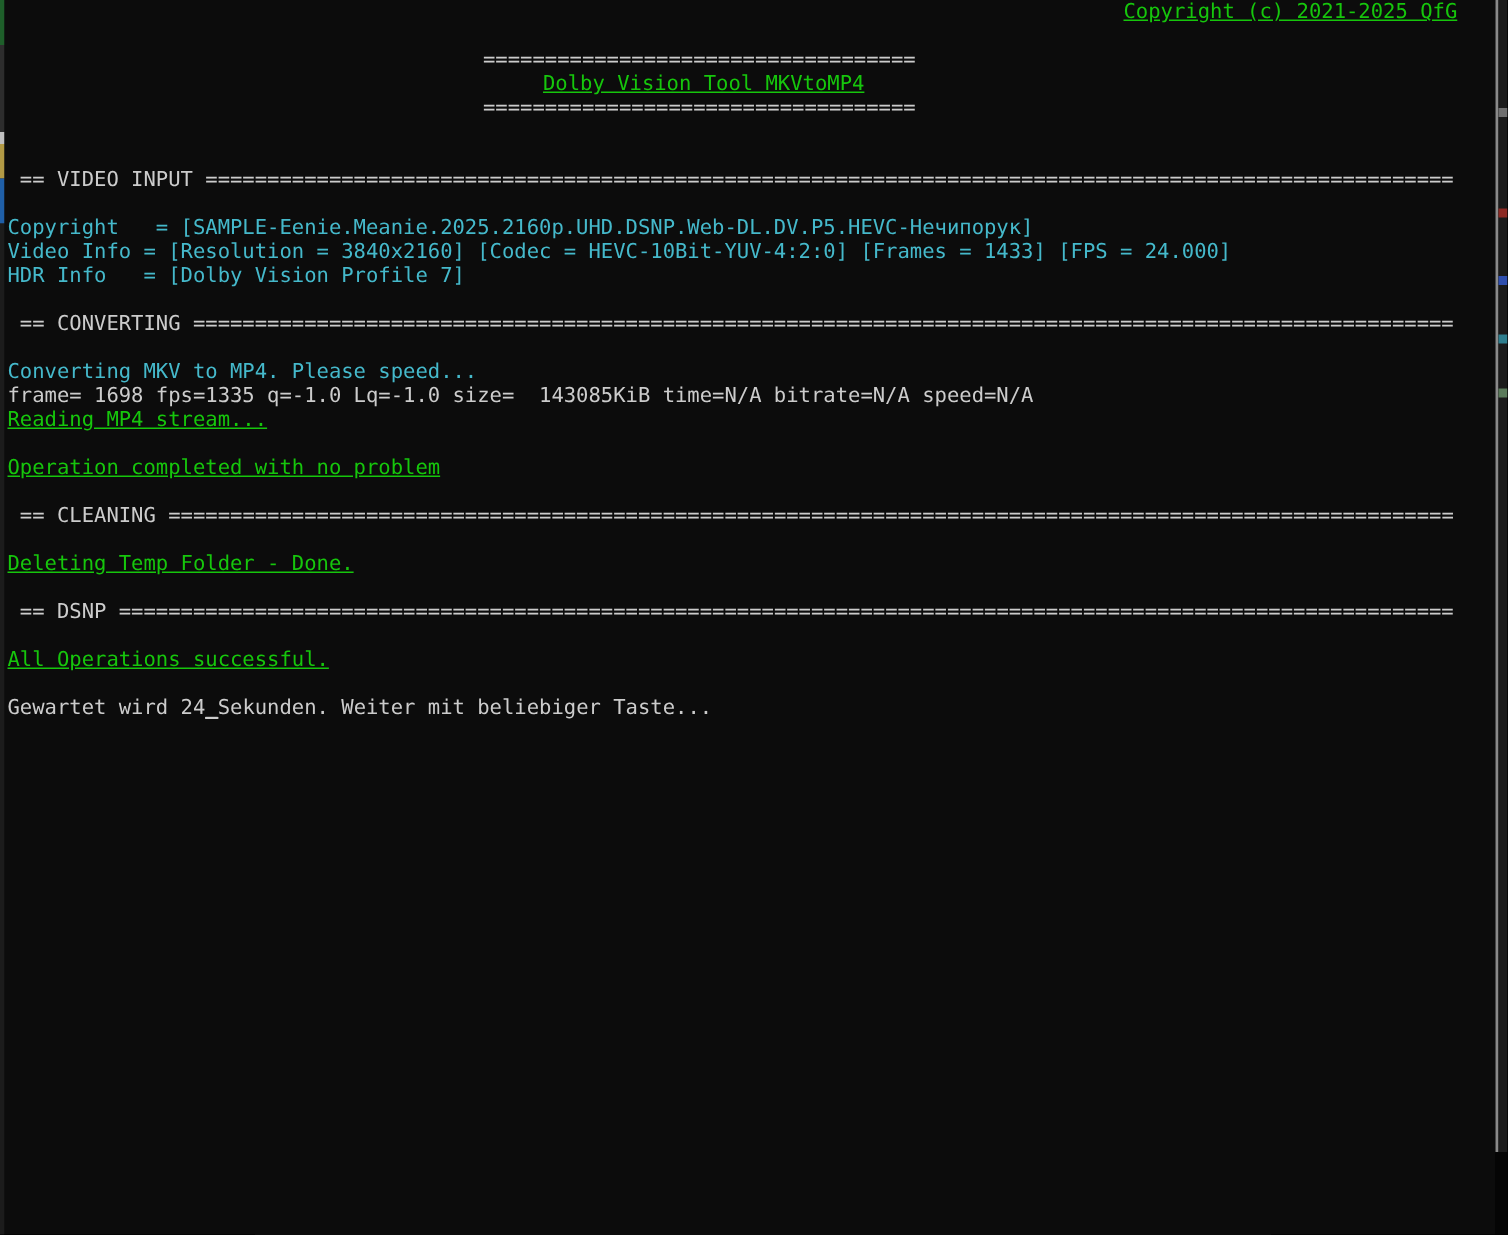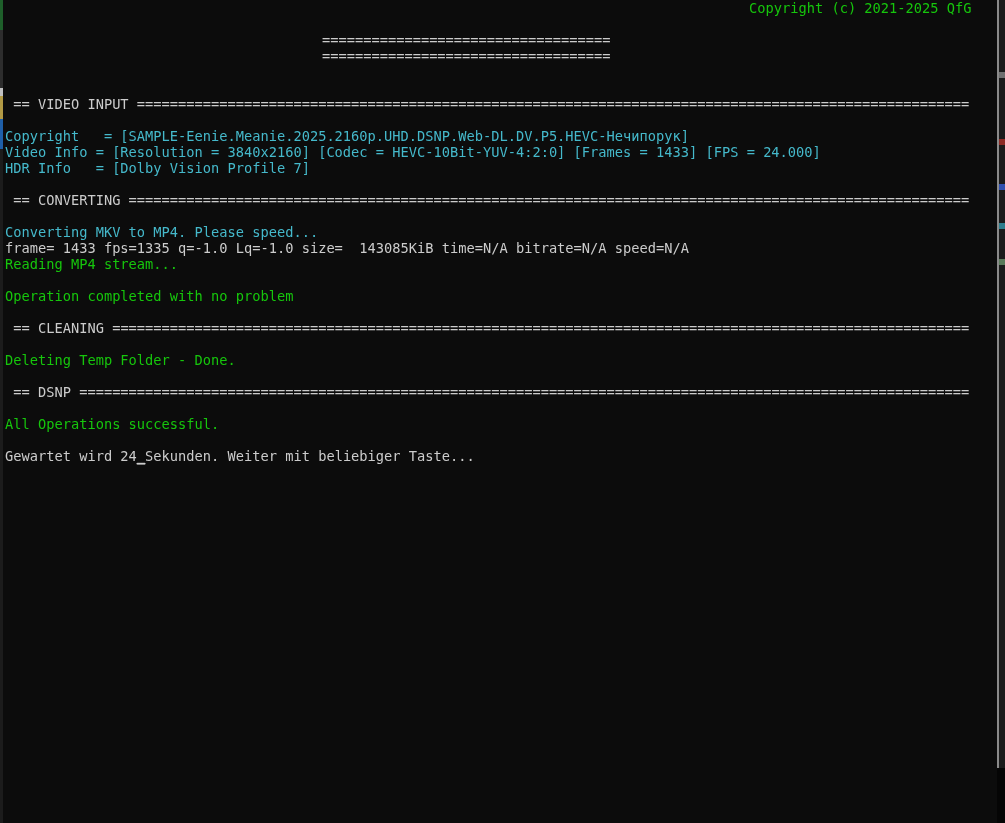--- a/index.html
+++ b/index.html
@@ -35,21 +35,21 @@
   .terminal {
     position: absolute; left: 3px; top: 0; width: 994px; height: 823px;
     background: var(--bg);
     color: var(--fg);
     font-size: 13.7px;
     line-height: 16px;
     padding-left: 2px;
     cursor: text;
   }
   .row { height: 16px; white-space: pre; }
-  .c-green { color: var(--green); }
+  .c-green { color: var(--green); text-decoration: underline; }
   .c-cyan  { color: var(--cyan); }
   .c-fg    { color: var(--fg); }
 
   .row-top { position: relative; }
   .topbar-right { position: absolute; left: 744px; top: 0; }
 
   .banner-rule  { padding-left: 317px; }
   .banner-title { padding-left: 357px; }
 
   .cursor {
@@ -88,41 +88,42 @@
 
   <div class="terminal">
 
     <div class="row row-top">
       <span class="c-green topbar-right">Copyright (c) 2021-2025 QfG</span>
     </div>
 
     <div class="row"></div>
 
     <div class="row banner-rule c-fg">===================================</div>
+    <div class="row banner-title c-green">Dolby Vision Tool MKVtoMP4</div>
     <div class="row banner-rule c-fg">===================================</div>
 
     <div class="row"></div>
     <div class="row"></div>
 
     <div class="row c-fg"><span> == VIDEO INPUT </span><span>=====================================================================================================</span></div>
 
     <div class="row"></div>
 
     <div class="row c-cyan">Copyright   = [SAMPLE-Eenie.Meanie.2025.2160p.UHD.DSNP.Web-DL.DV.P5.HEVC-Нечипорук]</div>
     <div class="row c-cyan">Video Info = [Resolution = 3840x2160] [Codec = HEVC-10Bit-YUV-4:2:0] [Frames = 1433] [FPS = 24.000]</div>
     <div class="row c-cyan">HDR Info   = [Dolby Vision Profile 7]</div>
 
     <div class="row"></div>
 
     <div class="row c-fg"><span> == CONVERTING </span><span>======================================================================================================</span></div>
 
     <div class="row"></div>
 
     <div class="row c-cyan">Converting MKV to MP4. Please speed...</div>
-    <div class="row c-fg">frame= 1433 fps=1335 q=-1.0 Lq=-1.0 size=  143085KiB time=N/A bitrate=N/A speed=N/A</div>
+    <div class="row c-fg">frame= 1698 fps=1335 q=-1.0 Lq=-1.0 size=  143085KiB time=N/A bitrate=N/A speed=N/A</div>
     <div class="row c-green">Reading MP4 stream...</div>
 
     <div class="row"></div>
 
     <div class="row c-green">Operation completed with no problem</div>
 
     <div class="row"></div>
 
     <div class="row c-fg"><span> == CLEANING </span><span>========================================================================================================</span></div>
 

